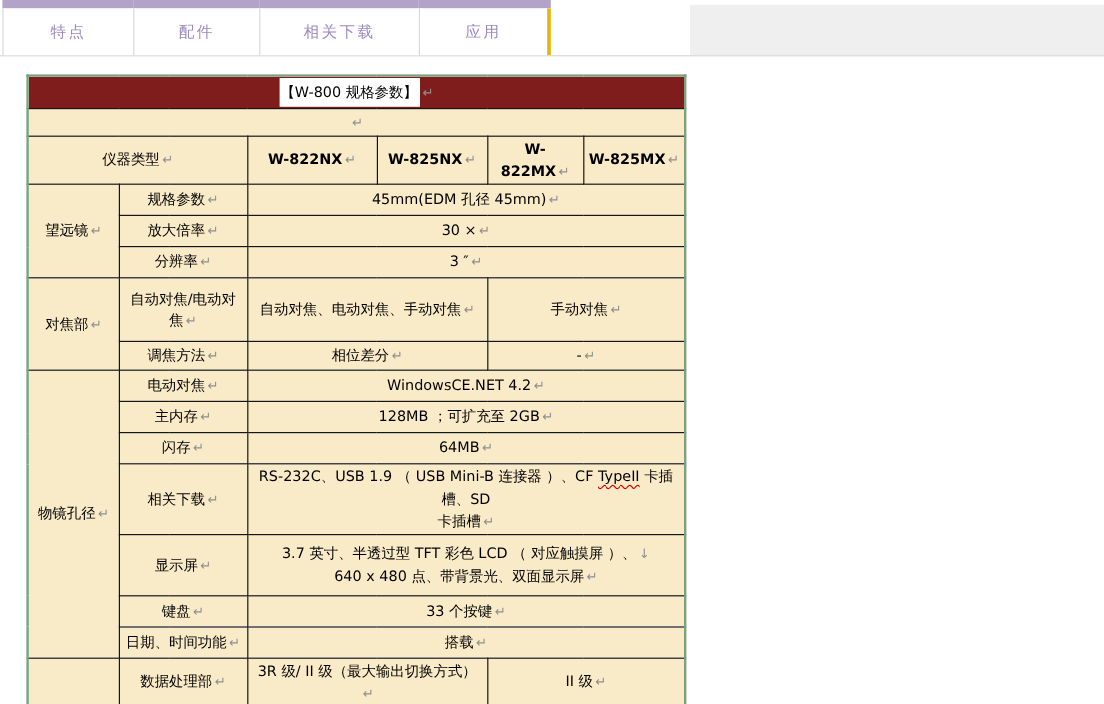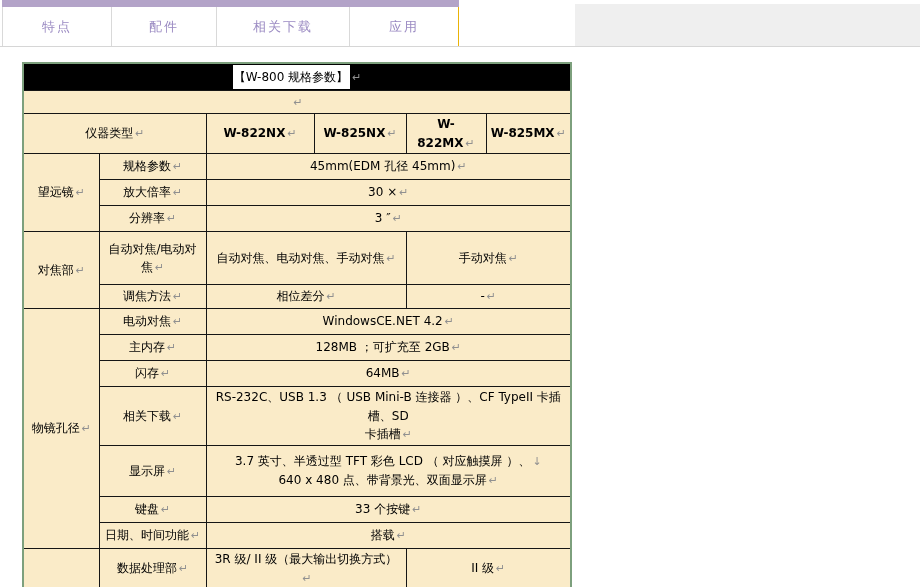--- a/index.html
+++ b/index.html
@@ -16,51 +16,52 @@
   .tabs{position:absolute;left:2px;top:0;display:flex;}
   .tab{position:relative;cursor:pointer;}
   .tab-bar{height:7px;background:#b3a3c8;}
   .tab.active .tab-bar{background:#dd0000;}
   .tab-body{
     height:39px;background:#ffffff;display:flex;align-items:center;justify-content:center;
     font-size:13px;font-weight:normal;color:#9a8ac2;letter-spacing:2px;
     border-left:1px solid #d9d9d9;
   }
   .tab:first-child .tab-body{border-left:1px solid #d9d9d9;}
-  .tab:last-child .tab-body{border-right:1px solid #eab308;}
+  .tab:last-child .tab-body{border-right:3px solid #eab308;}
   .tab.active .tab-body{color:#dd0000;height:41px;position:relative;z-index:3;}
   .tab-right-panel{
     position:absolute;left:575px;top:4px;width:345px;height:42px;background:#efefef;
   }
 
   
   .spec-wrap{position:absolute;left:22px;top:62px;}
   table.spec{
     border-collapse:collapse;table-layout:fixed;width:548px;
     border:2px solid #7da07d;
     font-size:12px;color:#000;
   }
   table.spec td{
     border:1px solid #151515;
     padding:1px 3px;
     text-align:center;vertical-align:middle;
     line-height:1.55;
     overflow:hidden;
   }
   td.title-row{
-    background:#000000;text-align:left;height:24px;
+    background:#7f1d1d;text-align:left;height:24px;
     border-bottom:1px solid #e4f2dc;
   }
   td.title-row .white-bg{background:#ffffff;display:inline-block;line-height:24px;padding:0 2px 0 1px;}
   td.empty-row{background:#faebc8;height:20px;border-bottom:1px solid #6f9f6f;}
   td.cell{background:#faebc8;}
   td.model{font-weight:bold;}
   td.sec-end{border-bottom-color:#6f9f6f;}
   .ret{color:#909090;font-size:11px;margin-left:2px;font-weight:normal;}
   .wavy{
+    text-decoration:underline;
     text-decoration-style:wavy;
     text-decoration-color:#e00000;
     text-decoration-thickness:1px;
     text-underline-offset:2px;
     text-align:center;
   }
 </style>
 </head>
 <body>
 
@@ -166,21 +167,21 @@
       <tr>
         <td colspan="2" class="cell" style="height:23px"><span>主内存</span><span class="ret">↵</span></td>
         <td colspan="4" class="cell"><span>128MB ；可扩充至 2GB</span><span class="ret">↵</span></td>
       </tr>
       <tr>
         <td colspan="2" class="cell" style="height:23px"><span>闪存</span><span class="ret">↵</span></td>
         <td colspan="4" class="cell"><span>64MB</span><span class="ret">↵</span></td>
       </tr>
       <tr>
         <td colspan="2" class="cell" style="height:45px"><span>相关下载</span><span class="ret">↵</span></td>
-        <td colspan="4" class="cell"><span>RS-232C、USB 1.3 （ USB Mini-B 连接器 ）、CF </span><span class="wavy">TypeII</span><span> 卡插槽、SD</span><br><span>卡插槽</span><span class="ret">↵</span></td>
+        <td colspan="4" class="cell"><span>RS-232C、USB 1.9 （ USB Mini-B 连接器 ）、CF </span><span class="wavy">TypeII</span><span> 卡插槽、SD</span><br><span>卡插槽</span><span class="ret">↵</span></td>
       </tr>
       <tr>
         <td colspan="2" class="cell" style="height:48px"><span>显示屏</span><span class="ret">↵</span></td>
         <td colspan="4" class="cell"><span>3.7 英寸、半透过型 TFT 彩色 LCD （ 对应触摸屏 ）、</span><span class="ret">↓</span><br><span>640 x 480 点、带背景光、双面显示屏</span><span class="ret">↵</span></td>
       </tr>
       <tr>
         <td colspan="2" class="cell" style="height:23px"><span>键盘</span><span class="ret">↵</span></td>
         <td colspan="4" class="cell"><span>33 个按键</span><span class="ret">↵</span></td>
       </tr>
       <tr>

